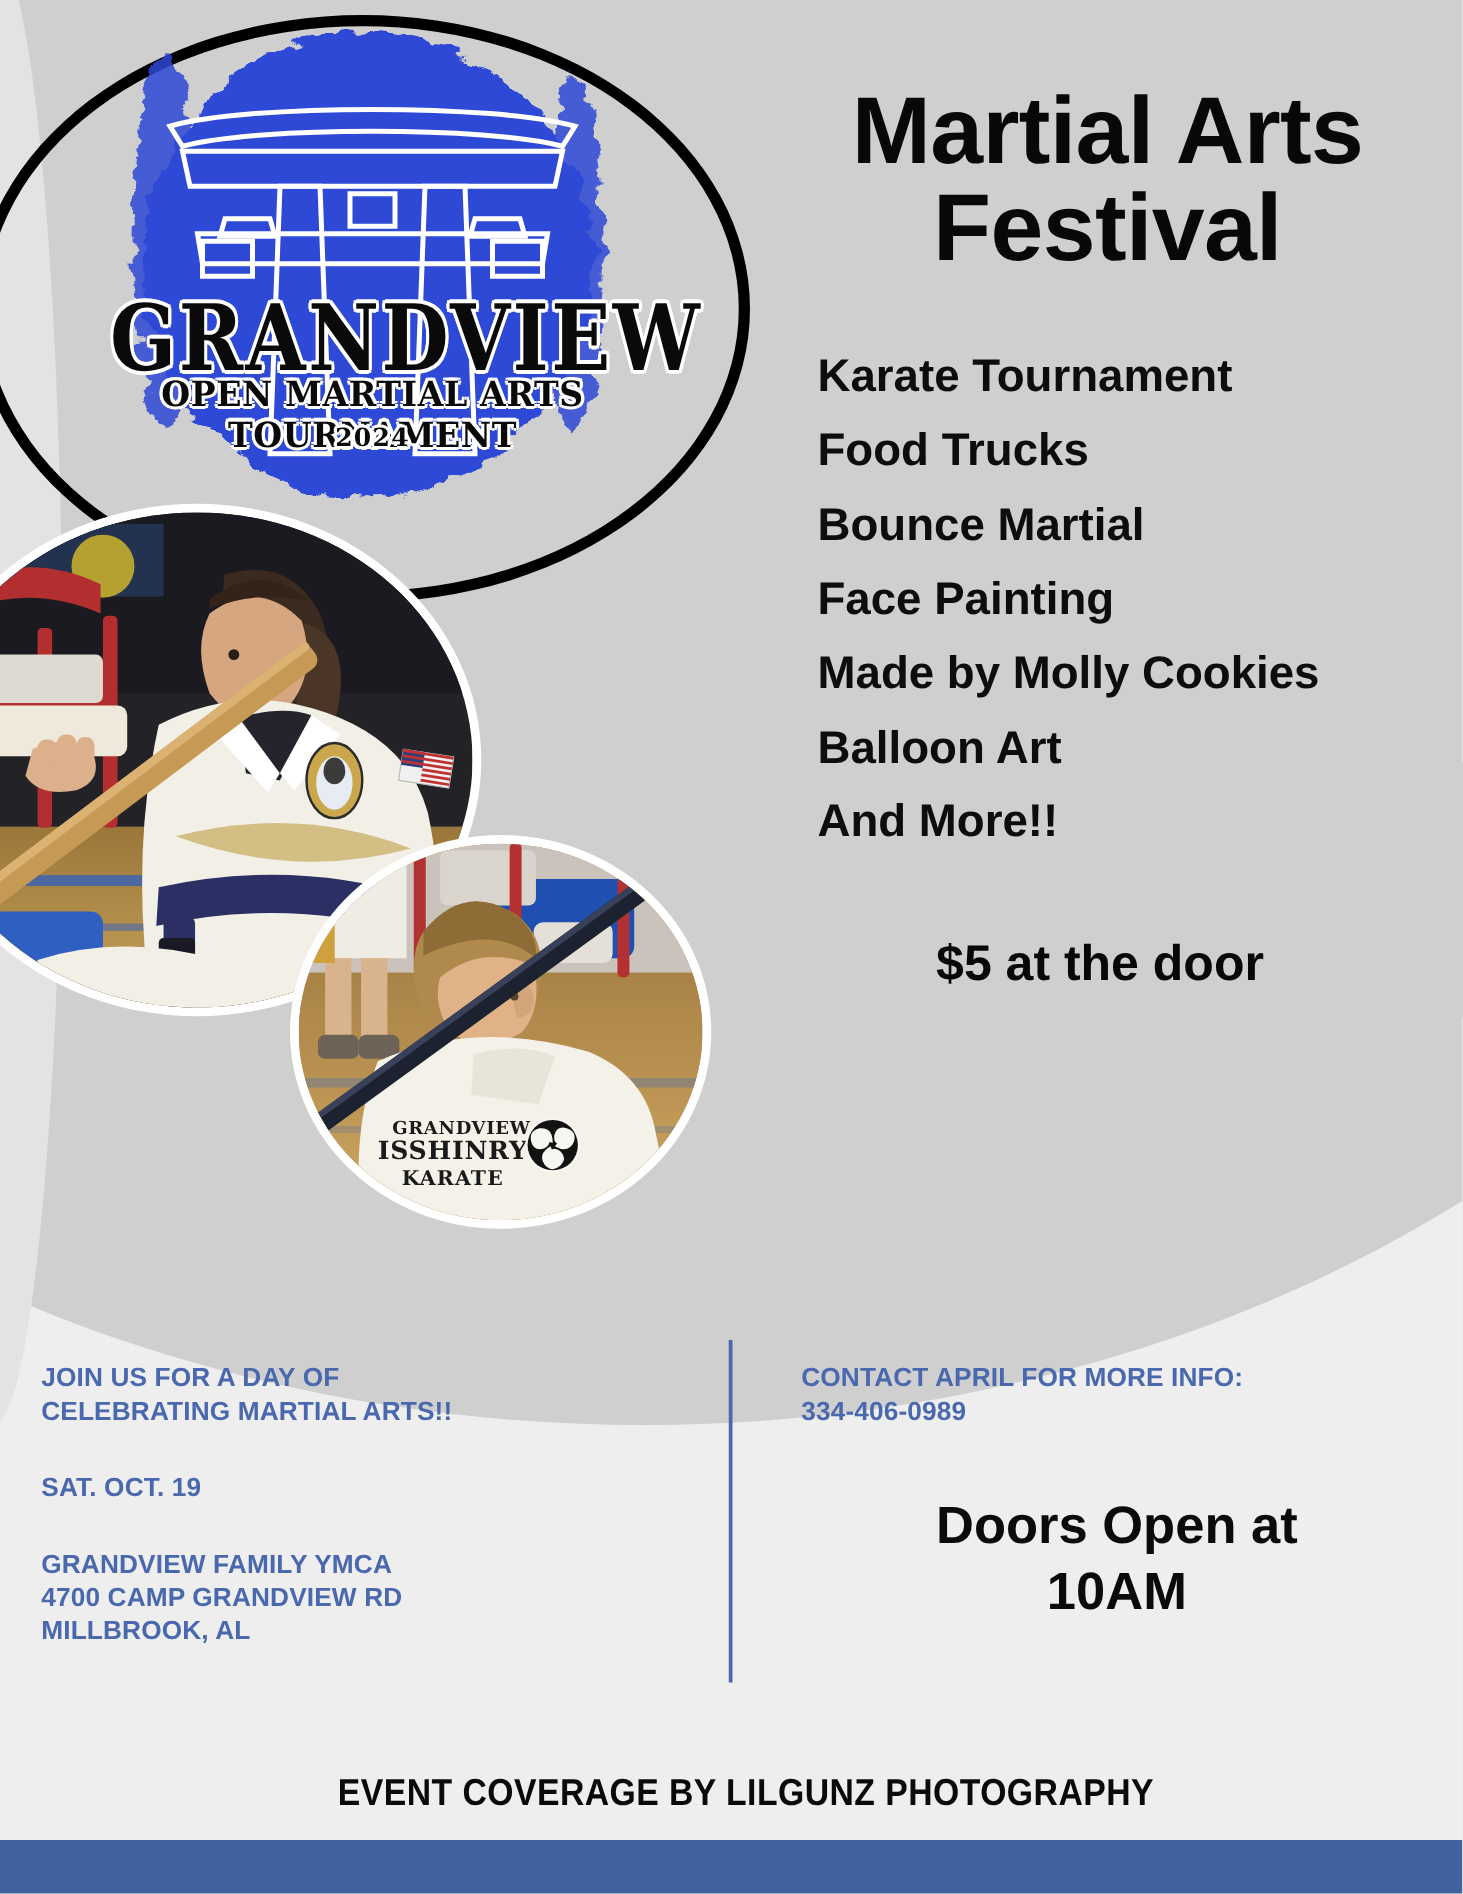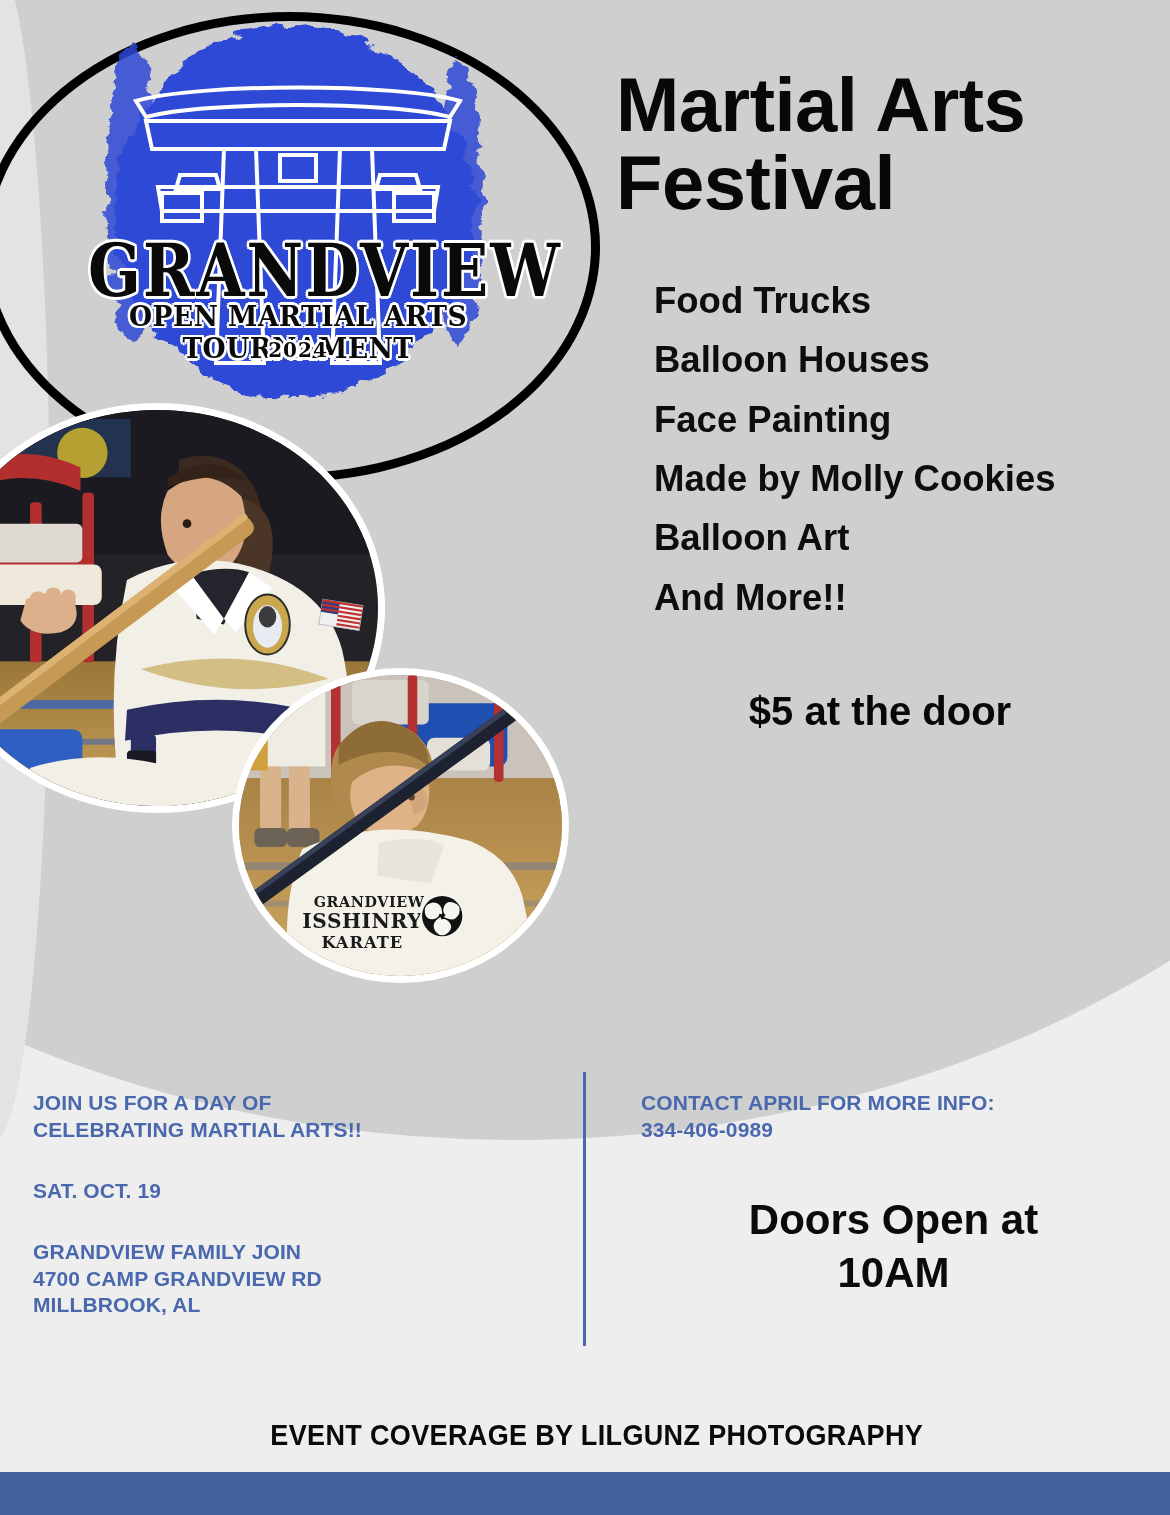--- a/index.html
+++ b/index.html
@@ -164,21 +164,21 @@
     left: 616px;
     top: 66px;
     width: 540px;
     z-index: 14;
   }
   .hero-title {
     color: #080808;
     font-size: 76px;
     font-weight: bold;
     line-height: 1.03;
-    text-align: left;
+    text-align: center;
     letter-spacing: -0.5px;
   }
   .feature-list {
     margin-top: 48px;
     padding-left: 38px;
   }
   .feature-item {
     color: #0d0d0d;
     font-size: 36.5px;
     font-weight: bold;
@@ -439,22 +439,23 @@
       </g>
     </svg>
   </div>
 
   <div class="hero">
     <div class="hero-title">
       <div>Martial Arts</div>
       <div>Festival</div>
     </div>
     <div class="feature-list">
+      <div class="feature-item">Karate Tournament</div>
       <div class="feature-item">Food Trucks</div>
-      <div class="feature-item">Balloon Houses</div>
+      <div class="feature-item">Bounce Martial</div>
       <div class="feature-item">Face Painting</div>
       <div class="feature-item">Made by Molly Cookies</div>
       <div class="feature-item">Balloon Art</div>
       <div class="feature-item">And More!!</div>
     </div>
     <div class="price-block">
       <div class="price-main">$5 at the door</div>
     </div>
   </div>
 
@@ -462,21 +463,21 @@
 
   <div class="info-left">
     <div class="blue-group">
       <div class="blue-line">JOIN US FOR A DAY OF</div>
       <div class="blue-line">CELEBRATING MARTIAL ARTS!!</div>
     </div>
     <div class="blue-group">
       <div class="blue-line">SAT. OCT. 19</div>
     </div>
     <div class="blue-group">
-      <div class="blue-line">GRANDVIEW FAMILY JOIN</div>
+      <div class="blue-line">GRANDVIEW FAMILY YMCA</div>
       <div class="blue-line">4700 CAMP GRANDVIEW RD</div>
       <div class="blue-line">MILLBROOK, AL</div>
     </div>
   </div>
 
   <div class="info-right">
     <div class="blue-line">CONTACT APRIL FOR MORE INFO:</div>
     <div class="blue-line">334-406-0989</div>
   </div>
 

